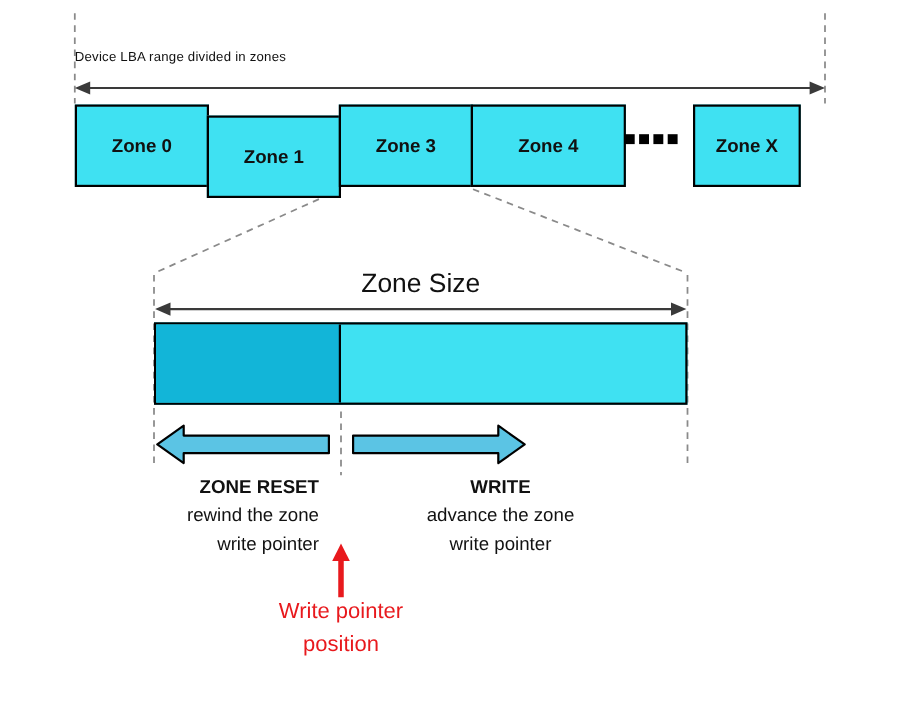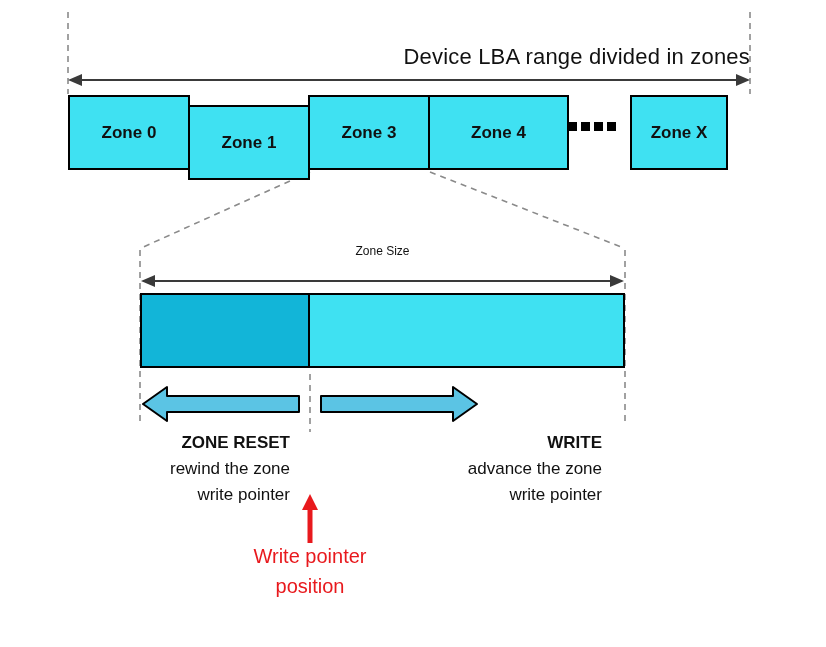--- a/index.html
+++ b/index.html
@@ -24,21 +24,21 @@
   svg.lines{position:absolute;left:0;top:0;width:826px;height:647px;}
   .dash{stroke:var(--dash);stroke-width:1.6;stroke-dasharray:6 5;fill:none;}
   .arrow-line{stroke:var(--line);stroke-width:2;}
   .arrow-head{fill:var(--line);stroke:none;}
   .block-arrow{fill:var(--block-arrow-fill);stroke:var(--border);stroke-width:2;stroke-linejoin:round;}
   .red-line{stroke:var(--red);stroke-width:5;}
   .red-head{fill:var(--red);stroke:none;}
 
   .title{
     position:absolute;left:68px;top:44px;width:682px;
-    text-align:right;font-size:22px;letter-spacing:.2px;
+    text-align:left;font-size:12px;letter-spacing:.2px;
   }
   .zone-box{
     position:absolute;top:95px;height:75px;
     box-sizing:border-box;border:2px solid var(--border);
     background:var(--zone-fill);
     display:flex;align-items:center;justify-content:center;
     font-weight:bold;font-size:17px;
   }
   .z0{left:68px;width:122px;}
   .z1{left:188px;width:122px;margin-top:10px;}
@@ -47,40 +47,40 @@
   .zx{left:630px;width:98px;}
   .dots{
     position:absolute;left:553px;top:95px;width:77px;height:75px;
     display:flex;align-items:center;justify-content:center;gap:4px;
     transform:translateY(-6px);
   }
   .dots span{width:9px;height:9px;background:#000;display:block;}
 
   .zone-size-label{
     position:absolute;left:140px;top:244px;width:485px;
-    text-align:center;font-size:12px;
+    text-align:center;font-size:24px;
   }
   .detail-rect{
     position:absolute;left:140px;top:293px;width:485px;height:75px;
     box-sizing:border-box;border:2px solid var(--border);
     background:var(--zone-fill);
   }
   .written{
     position:absolute;left:0;top:0;height:100%;width:166px;
     background:var(--written-fill);
     border-right:2px solid var(--border);
   }
 
   .reset-block{
     position:absolute;left:90px;top:430px;width:200px;
     text-align:right;font-size:17px;line-height:26px;
   }
   .write-block{
     position:absolute;left:340px;top:430px;width:230px;
-    text-align:right;font-size:17px;line-height:26px;margin-left:32px;
+    text-align:center;font-size:17px;line-height:26px;
   }
   .b{font-weight:bold;}
   .red-label{
     position:absolute;left:210px;top:541px;width:200px;
     text-align:center;color:var(--red);font-size:20px;line-height:30px;
   }
 </style>
 </head>
 <body>
 

